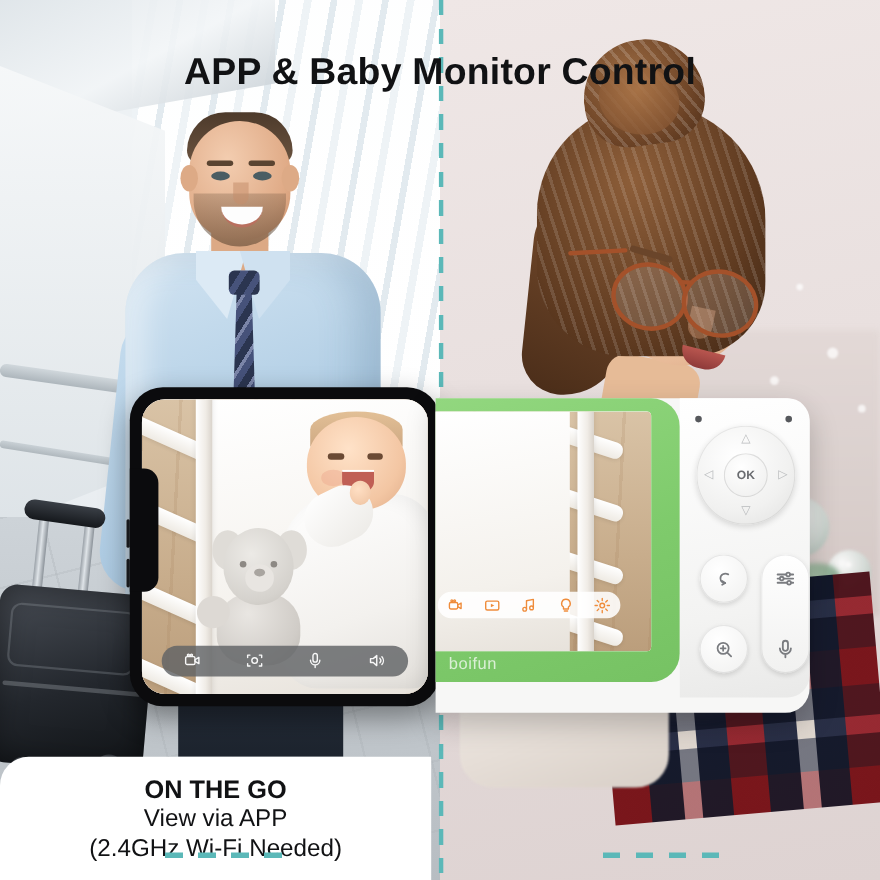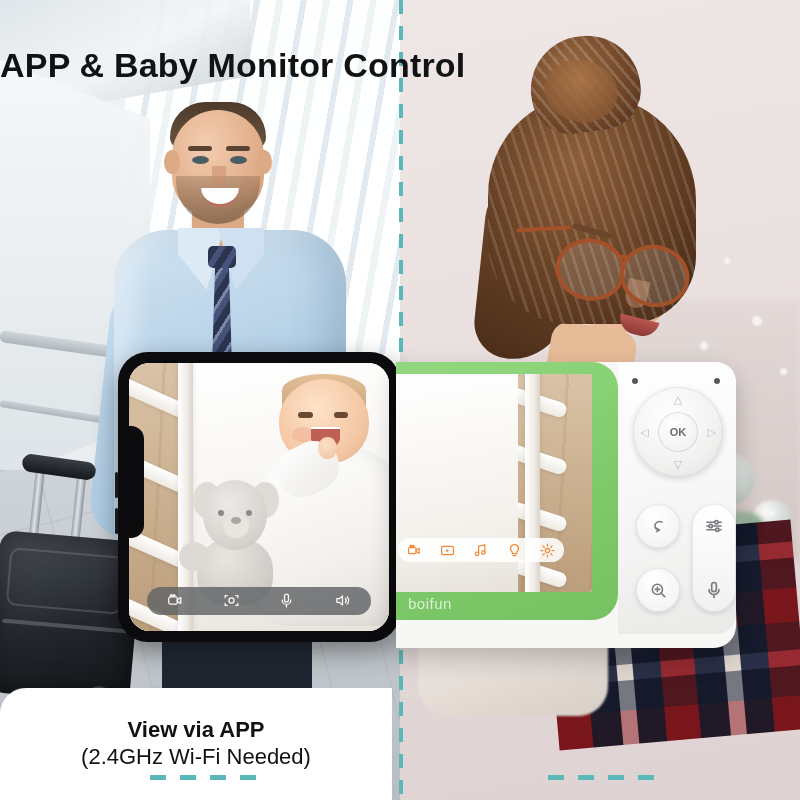--- a/index.html
+++ b/index.html
@@ -304,21 +304,21 @@
   
   .divider{
     position:absolute;left:399px;top:0;width:4px;height:800px;
     background:repeating-linear-gradient(180deg,
       var(--teal) 0 14px, rgba(255,255,255,0) 14px 26px);
     z-index:40;
   }
 
   
   .title{
-    position:absolute;left:0;top:46px;width:800px;text-align:left;
+    position:absolute;left:0;top:46px;width:800px;text-align:center;
     font-size:34px;font-weight:700;color:#111214;letter-spacing:.2px;
     z-index:45;
   }
 
   
   .phone{
     position:absolute;left:118px;top:352px;width:282px;height:290px;
     background:#0b0b0d;border-radius:30px;
     box-shadow:0 10px 26px rgba(0,0,0,.40);
     z-index:50;
@@ -497,21 +497,21 @@
   
   .caption{
     position:absolute;bottom:0;width:392px;height:112px;background:#fff;
     z-index:60;
     display:flex;flex-direction:column;align-items:center;justify-content:center;
     color:#111214;
   }
   .caption.left{left:0;border-radius:26px 0 0 0;}
   .caption.right{left:408px;border-radius:0 26px 0 0;}
   .cap-t{font-size:23px;font-weight:700;line-height:1.18;}
-  .cap-s{font-size:22px;font-weight:700;line-height:1.22;}
+  .cap-s{font-size:22px;font-weight:400;line-height:1.22;}
   .cap-n{font-size:22px;font-weight:500;line-height:1.22;}
 
   .dashline{
     position:absolute;bottom:20px;height:5px;z-index:61;
     background:repeating-linear-gradient(90deg,
       var(--teal) 0 16px, rgba(255,255,255,0) 16px 30px);
   }
   .dashline.l{left:150px;width:120px;}
   .dashline.r{left:548px;width:120px;}
 
@@ -792,18 +792,19 @@
       </div>
     </div>
   </div>
 
   <div class="divider"></div>
 
   <div class="dashline l"></div>
   <div class="dashline r"></div>
 
   <div class="caption left">
+    <div class="cap-t">ON THE GO</div>
     <div class="cap-s">View via APP</div>
     <div class="cap-n">(2.4GHz Wi-Fi Needed)</div>
   </div>
 
 
 </div>
 
 </body></html>

